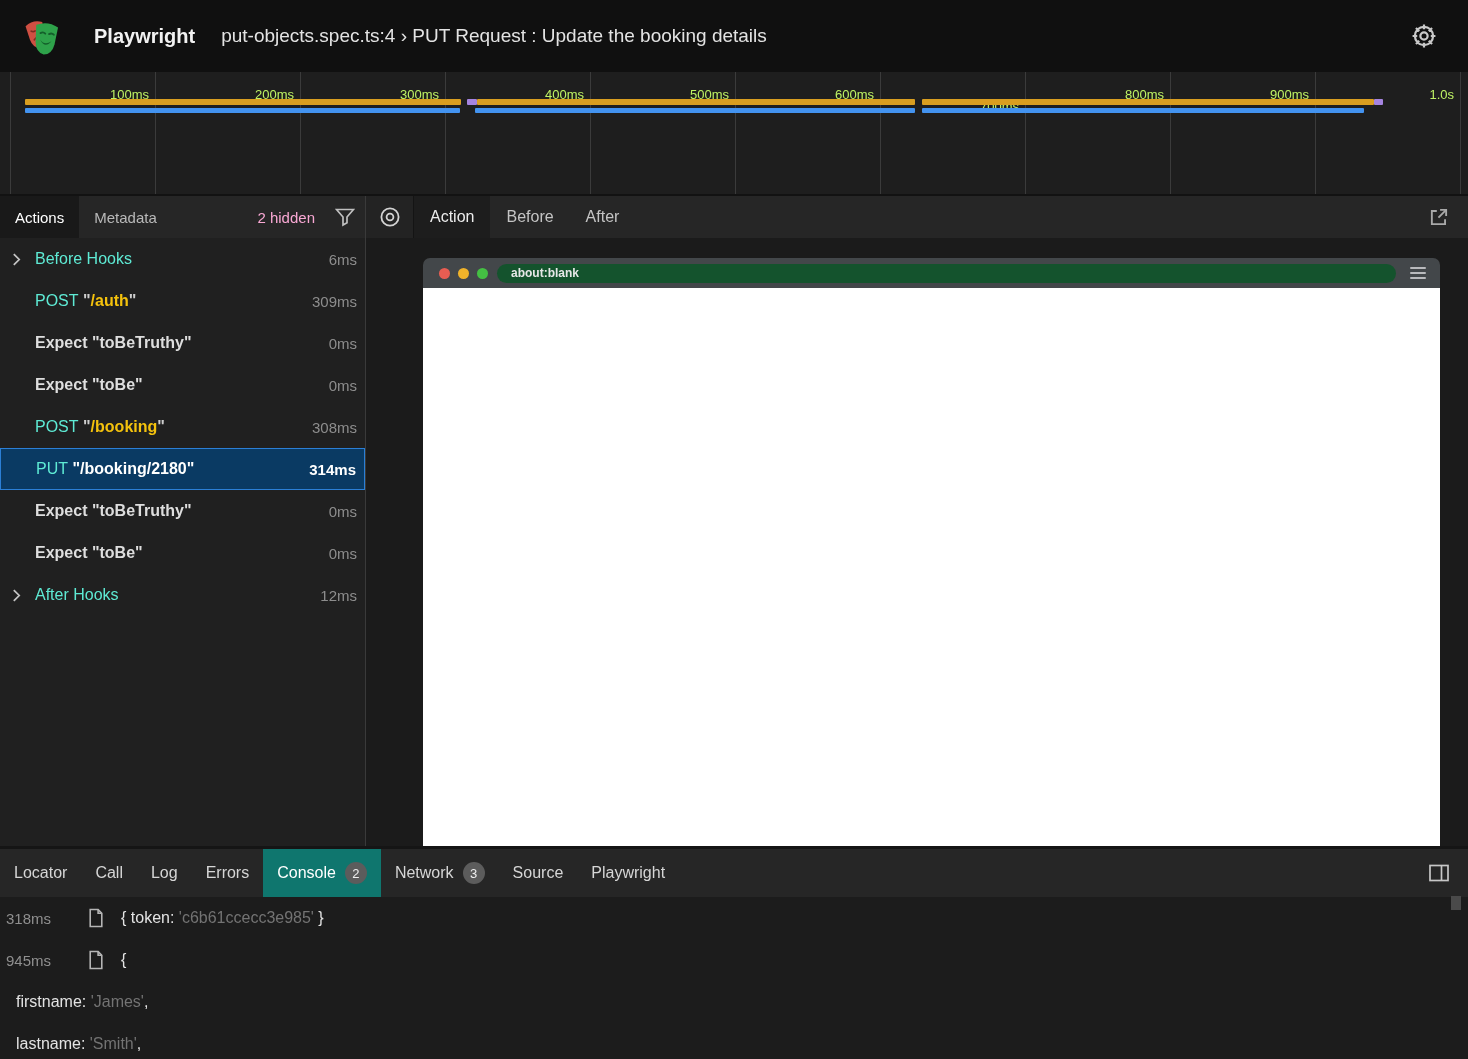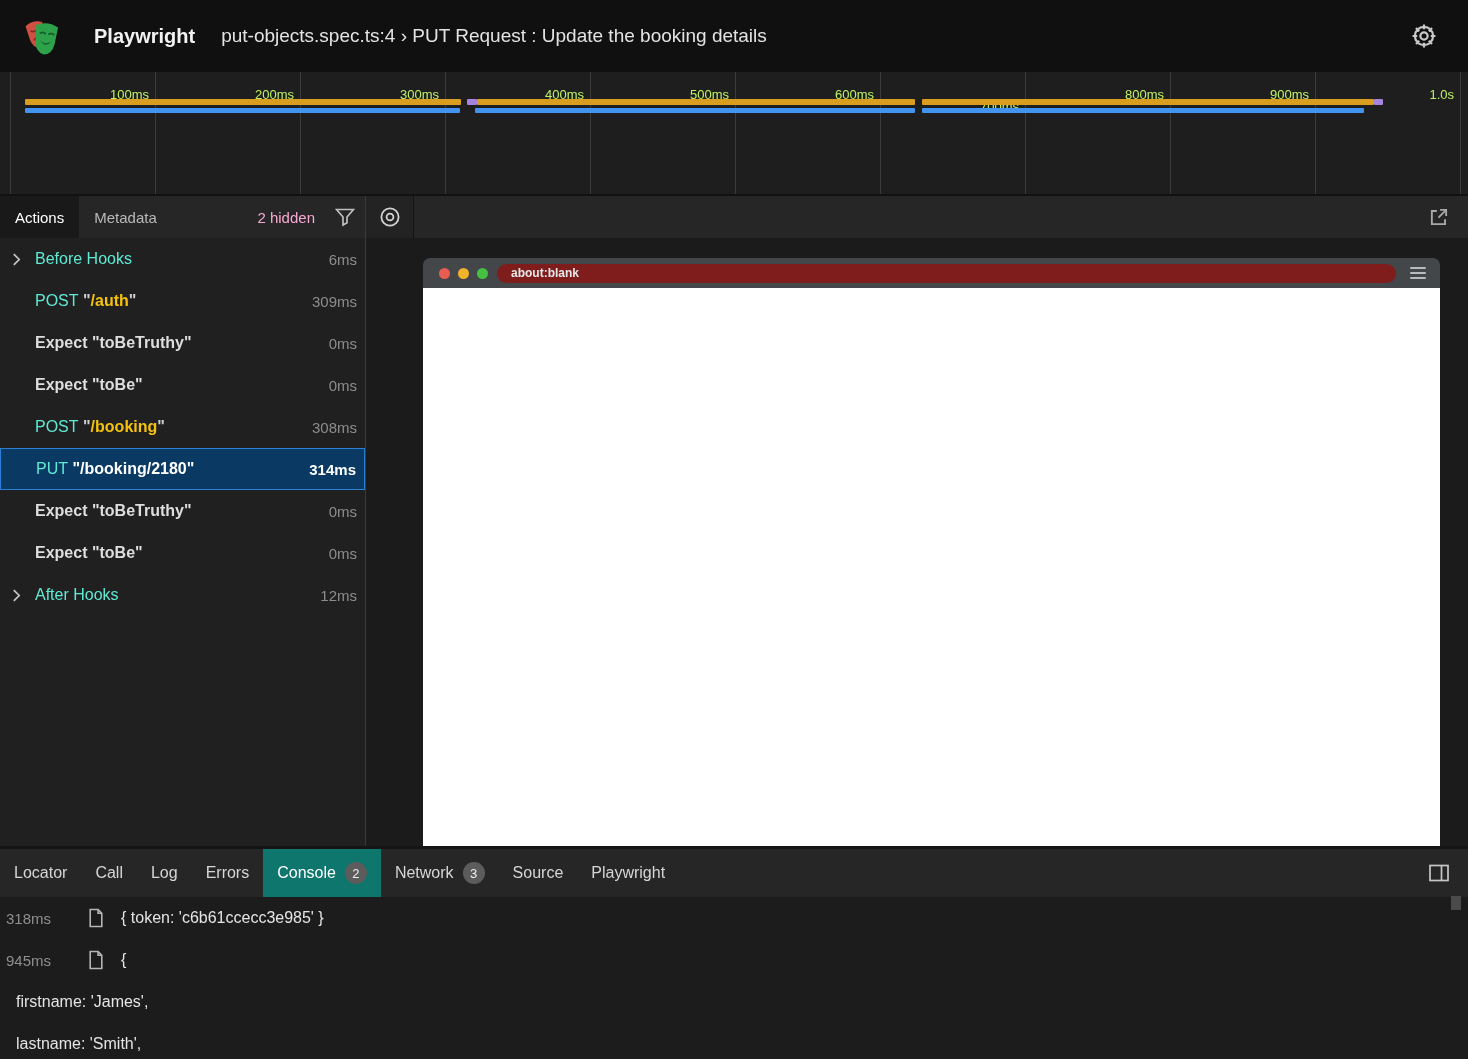--- a/index.html
+++ b/index.html
@@ -51,41 +51,41 @@
   .right-strip { color:#c4c4c4; }
   .target-box { width:48px; flex:0 0 48px; display:flex; align-items:center; justify-content:center;
                 background:#232323; border-right:1px solid #141414; }
   .stab { display:flex; align-items:center; padding:0 16px; font-size:16px; }
   .stab.selected { background:#1d1d1d; color:#ececec; }
   .snapshot-area { flex:1; background:#1b1b1b; padding:20px 28px 0 57px; display:flex; overflow:hidden; }
   .browser { flex:1; display:flex; flex-direction:column; border-radius:7px 7px 0 0; overflow:hidden; }
   .chrome { height:30px; flex:0 0 30px; background:#43474a; display:flex; align-items:center; }
   .dots { display:flex; gap:8px; margin:0 9px 0 16px; }
   .dot { width:11px; height:11px; border-radius:50%; }
-  .pill { flex:1; height:19px; border-radius:10px; background:#7f1d1d; color:#e8e8e8;
+  .pill { flex:1; height:19px; border-radius:10px; background:#14532d; color:#e8e8e8;
           font-size:12px; font-weight:600; line-height:19px; padding-left:14px; }
   .burger { width:44px; display:flex; flex-direction:column; gap:3px; align-items:center; }
   .burger i { display:block; width:16px; height:2px; background:#b9babd; border-radius:1px; }
   .page { flex:1; background:#ffffff; }
 
   
   .bottom { position:absolute; top:846px; left:0; right:0; bottom:0; background:#1c1c1c;
             border-top:3px solid #151515; }
   .bottom-strip { height:48px; font-size:16px; color:#d6d6d6; }
   .btab { display:flex; align-items:center; padding:0 14px; gap:9px; }
   .btab.selected { background:#0f766e; color:#ffffff; }
   .badge { width:22px; height:22px; border-radius:50%; background:#5c5c5c; color:#efefef;
            font-size:13px; display:flex; align-items:center; justify-content:center; }
   .console-list { padding-top:0; }
   .console-row { height:42px; display:flex; align-items:center; font-size:16px; color:#e3e3e3; }
   .c-time { width:56px; flex:0 0 56px; margin-left:6px; color:#8f8f8f; font-size:15px; }
   .c-icon { margin-left:26px; display:flex; align-items:center; }
   .c-text { margin-left:17px; white-space:pre; }
   .c-indent { margin-left:16px; white-space:pre; }
-  .str { color:#e5e5e5; }
+  .str { color:#737373; }
   .scroll-thumb { position:absolute; right:7px; top:47px; width:10px; height:14px; background:#4a4a4a; }
 </style>
 </head>
 <body>
 
 <div class="app">
 
   <header class="topbar">
     <span class="logo">
       <svg width="42" height="42" viewBox="0 0 44 44">
@@ -214,20 +214,25 @@
     </aside>
 
     <div class="right">
       <div class="tabstrip right-strip">
         <div class="target-box">
           <svg width="22" height="22" viewBox="0 0 22 22" fill="none" stroke="#d2d2d2" stroke-width="1.8">
             <circle cx="11" cy="11" r="8.6"></circle>
               <circle cx="11" cy="11" r="3.4"></circle>
           </svg>
         </div>
+        <div id="snapshot-tabs" style="display:flex;align-items:stretch;">
+            <div class="stab selected">Action</div>
+            <div class="stab">Before</div>
+            <div class="stab">After</div>
+          </div>
         <span class="spacer"></span>
         <span class="icon-btn" style="margin-right:8px;">
           <svg width="22" height="22" viewBox="0 0 20 20" fill="none" stroke="#a9a9a9" stroke-width="1.7">
             <path d="M8 4.5 H3.5 V16.5 H15.5 V12"></path>
             <path d="M11 3.5 H16.5 V9"></path>
             <path d="M16.5 3.5 L9.5 10.5"></path>
           </svg>
         </span>
       </div>
       <div class="snapshot-area">

